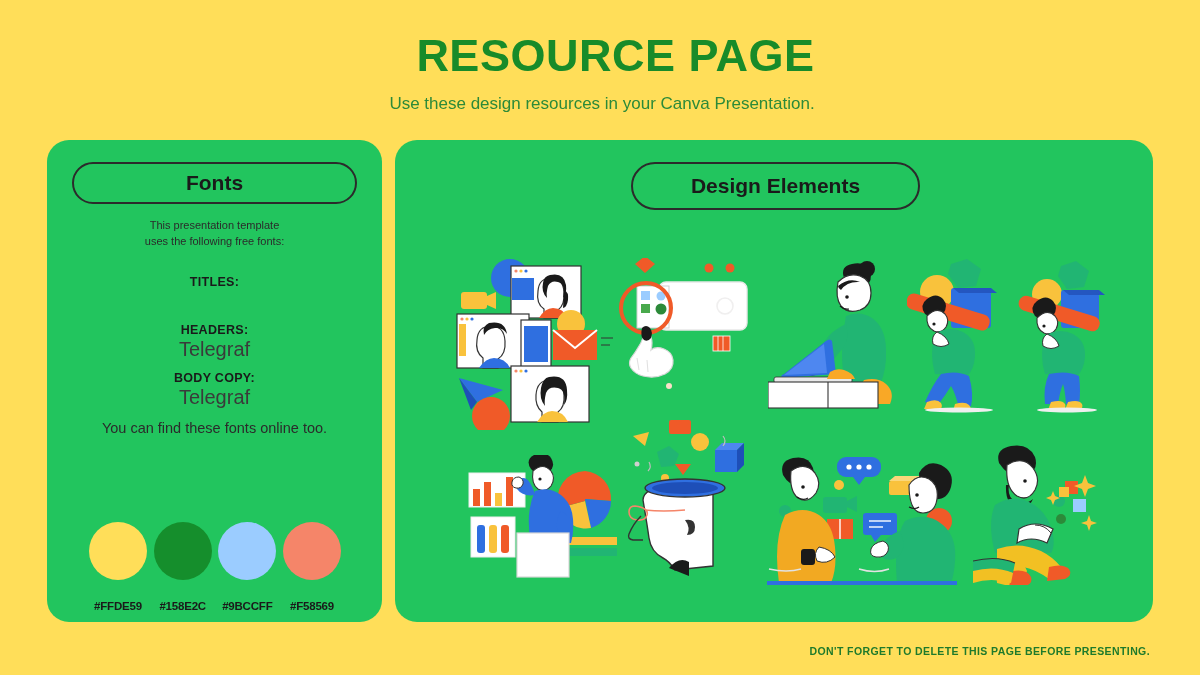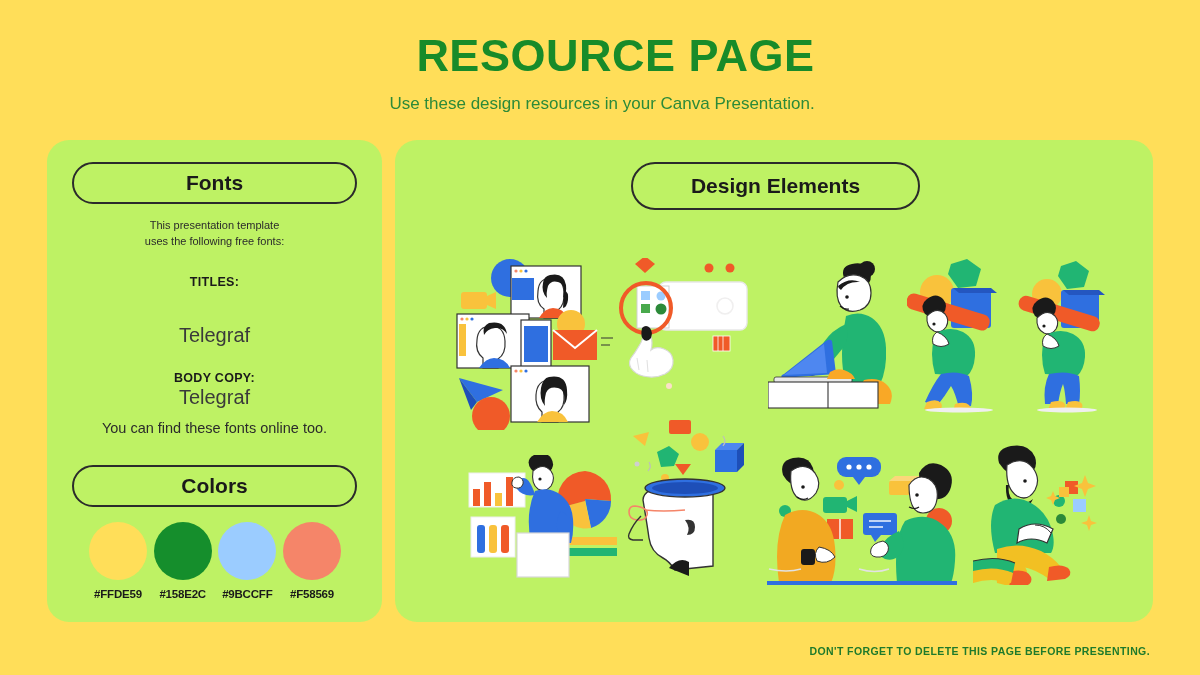--- a/index.html
+++ b/index.html
@@ -25,21 +25,21 @@
     position: absolute;
     top: 94px; left: 4px; right: 0;
     text-align: center;
     font-size: 17px;
     color: #2C8A39;
   }
 
   
   .card {
     position: absolute;
-    background: #bef264;
+    background: #22c55e;
     border-radius: 22px;
   }
   #fonts-card   { left: 47px;  top: 140px; width: 335px; height: 482px; }
   #elements-card{ left: 395px; top: 140px; width: 758px; height: 482px; }
 
   .pill {
     border: 2.2px solid #2B2B2B;
     border-radius: 26px;
     text-align: center;
     font-size: 21px;
@@ -96,21 +96,21 @@
     width: 252px;
     display: flex;
     justify-content: space-between;
   }
   .swatch-cell { width: 58px; text-align: center; }
   .swatch-dot {
     width: 58px; height: 58px;
     border-radius: 50%;
   }
   .swatch-hex {
-    margin-top: 8px;
+    margin-top: 20px;
     font-size: 11.5px;
     font-weight: bold;
     color: #1A1A1A;
     letter-spacing: -0.2px;
     white-space: nowrap;
   }
 
   
   .footer-note {
     position: absolute;
@@ -152,33 +152,31 @@
   <div class="fonts-intro">
     <div>This presentation template</div>
     <div>uses the following free fonts:</div>
   </div>
 
   <div class="font-group" id="grp-titles">
     <div class="k">TITLES:</div>
   </div>
 
   <div class="font-group" id="grp-headers">
+    <div class="k">HEADERS:</div>
     <div class="v">Telegraf</div>
   </div>
 
   <div class="font-group" id="grp-body">
     <div class="k">BODY COPY:</div>
     <div class="v">Telegraf</div>
   </div>
 
   <div class="fonts-outro">You can find these fonts online too.</div>
 
-  <div class="pill" id="colors-pill">
-    <span>Colors</span>
-  </div>
 
   <div class="swatch-row">
     <div class="swatch-cell">
       <div class="swatch-dot" style="background: rgb(255, 222, 89);"></div>
       <div class="swatch-hex">#FFDE59</div>
     </div>
     <div class="swatch-cell">
       <div class="swatch-dot" style="background: rgb(21, 142, 44);"></div>
       <div class="swatch-hex">#158E2C</div>
     </div>

